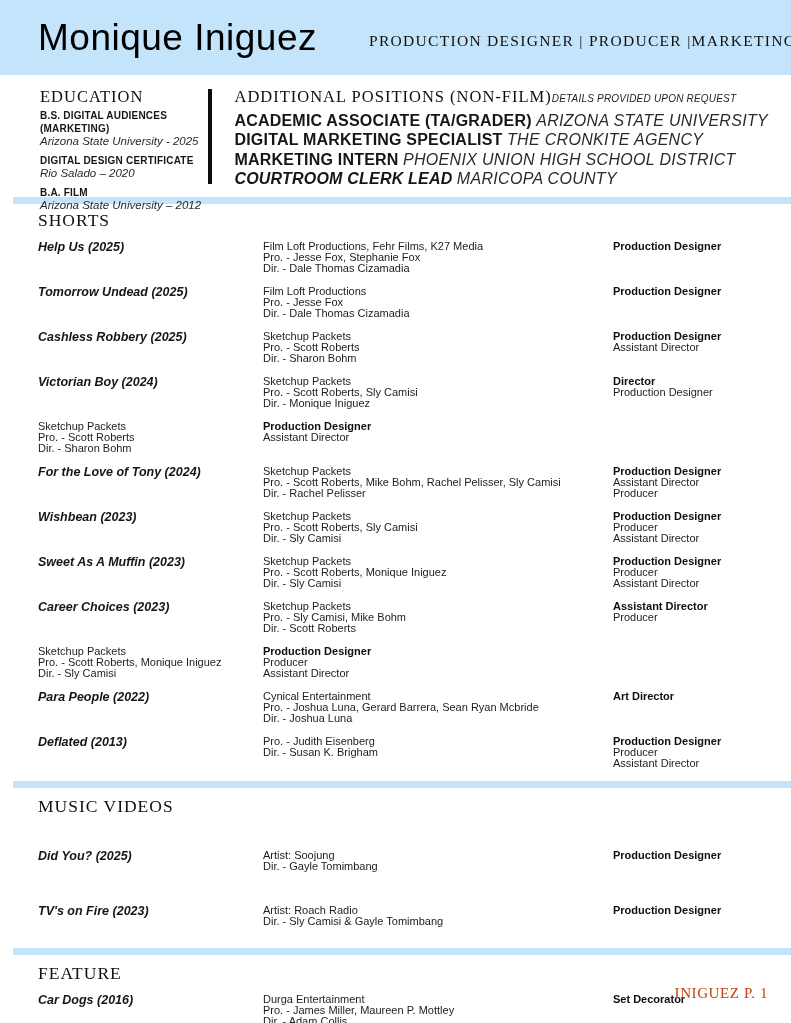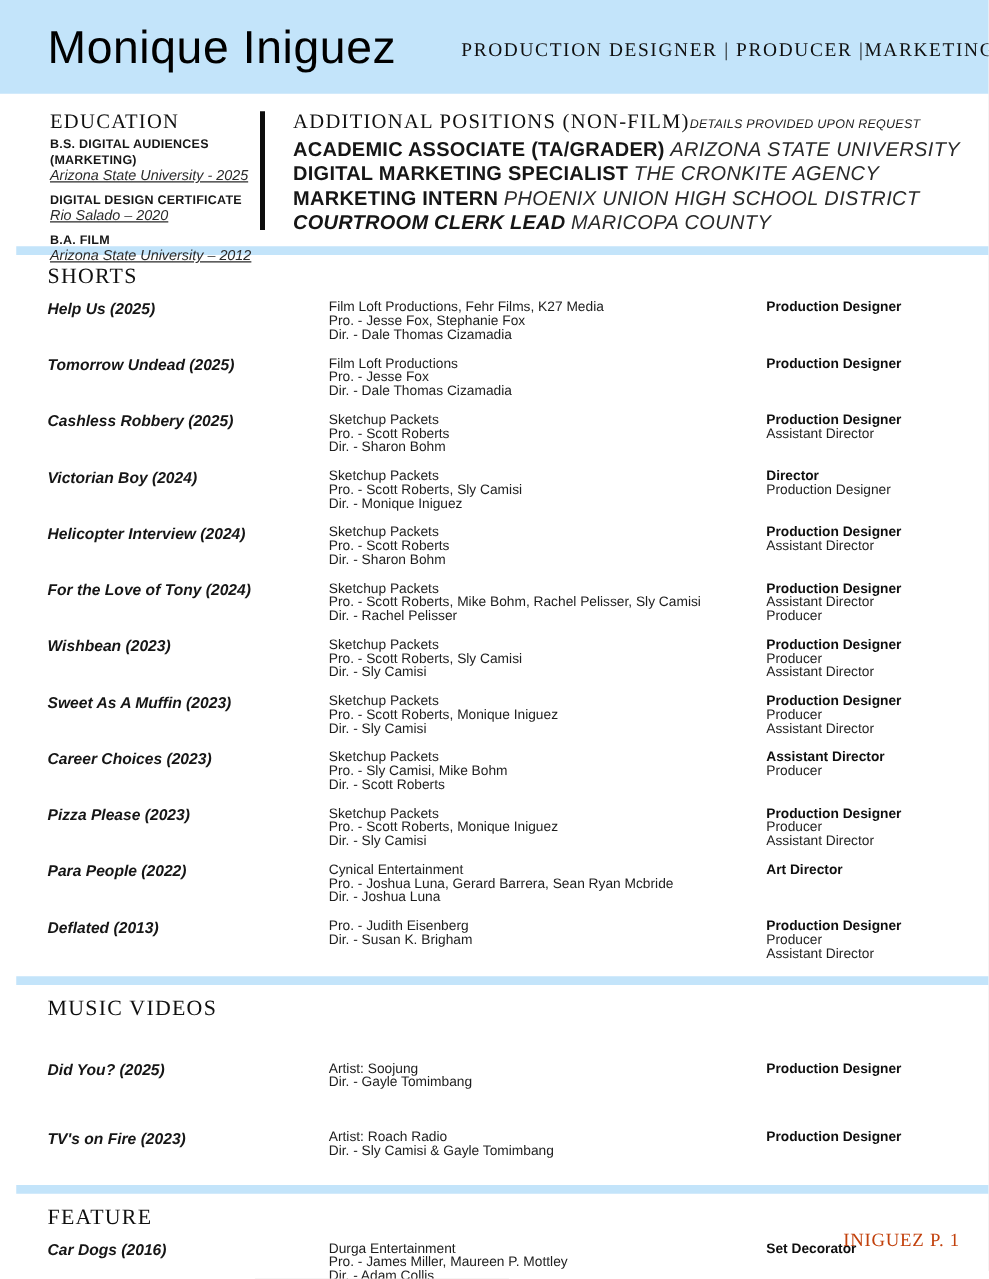--- a/index.html
+++ b/index.html
@@ -50,21 +50,21 @@
   .serif-heading {
     font-family: "Liberation Serif", serif;
     font-weight: normal;
     font-size: 16.5px;
     letter-spacing: 1px;
     color: #101010;
   }
   .edu-item { margin-top: 6px; }
   .edu-item:first-of-type { margin-top: 2px; }
   .edu-degree { font-size: 10px; font-weight: bold; letter-spacing: 0.2px; line-height: 13px; }
-  .edu-school { font-size: 11.5px; font-style: italic; line-height: 13px; color: #2a2a2a; text-decoration: underline; }
+  .edu-school { font-size: 11.5px; font-style: italic; line-height: 13px; color: #2a2a2a; }
   .vbar { width: 6px; background: #0d0d0d; height: 95px; margin-top: 2px; }
   .positions { padding-left: 22px; flex: 1; }
   .positions-head { display: flex; align-items: baseline; }
   .positions-note { font-size: 10px; font-style: italic; letter-spacing: 0.2px; color: #222; }
   .pos-item { margin-top: 6.5px; font-size: 16px; line-height: 13px; white-space: nowrap; }
   .pos-title { font-weight: bold; letter-spacing: 0.2px; }
   .pos-item:last-child .pos-title { font-style: italic; }
   .pos-org { font-style: italic; color: #2a2a2a; letter-spacing: 0.3px; }
   
   .divider { height: 7px; background: #c3e4fa; margin-left: 13px; }
@@ -206,21 +206,20 @@
             <div>Pro. - Scott Roberts, Sly Camisi</div>
             <div>Dir. - Monique Iniguez</div>
           </div>
           <div class="entry-roles">
             <div>Director</div>
             <div>Production Designer</div>
           </div>
         </div>
 
         <div class="entry">
-          <div class="entry-title">Helicopter Interview (2024)</div>
           <div class="entry-details">
             <div>Sketchup Packets</div>
             <div>Pro. - Scott Roberts</div>
             <div>Dir. - Sharon Bohm</div>
           </div>
           <div class="entry-roles">
             <div>Production Designer</div>
             <div>Assistant Director</div>
           </div>
         </div>
@@ -274,21 +273,20 @@
             <div>Pro. - Sly Camisi, Mike Bohm</div>
             <div>Dir. - Scott Roberts</div>
           </div>
           <div class="entry-roles">
             <div>Assistant Director</div>
             <div>Producer</div>
           </div>
         </div>
 
         <div class="entry">
-          <div class="entry-title">Pizza Please (2023)</div>
           <div class="entry-details">
             <div>Sketchup Packets</div>
             <div>Pro. - Scott Roberts, Monique Iniguez</div>
             <div>Dir. - Sly Camisi</div>
           </div>
           <div class="entry-roles">
             <div>Production Designer</div>
             <div>Producer</div>
             <div>Assistant Director</div>
           </div>

